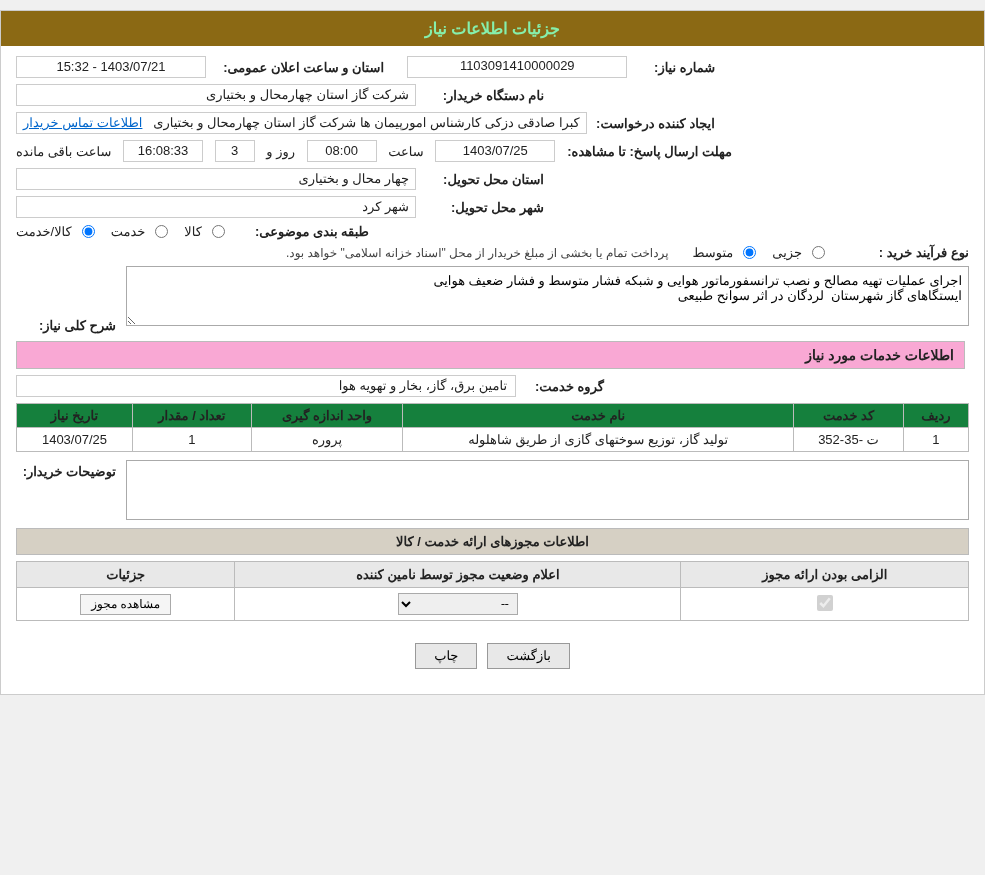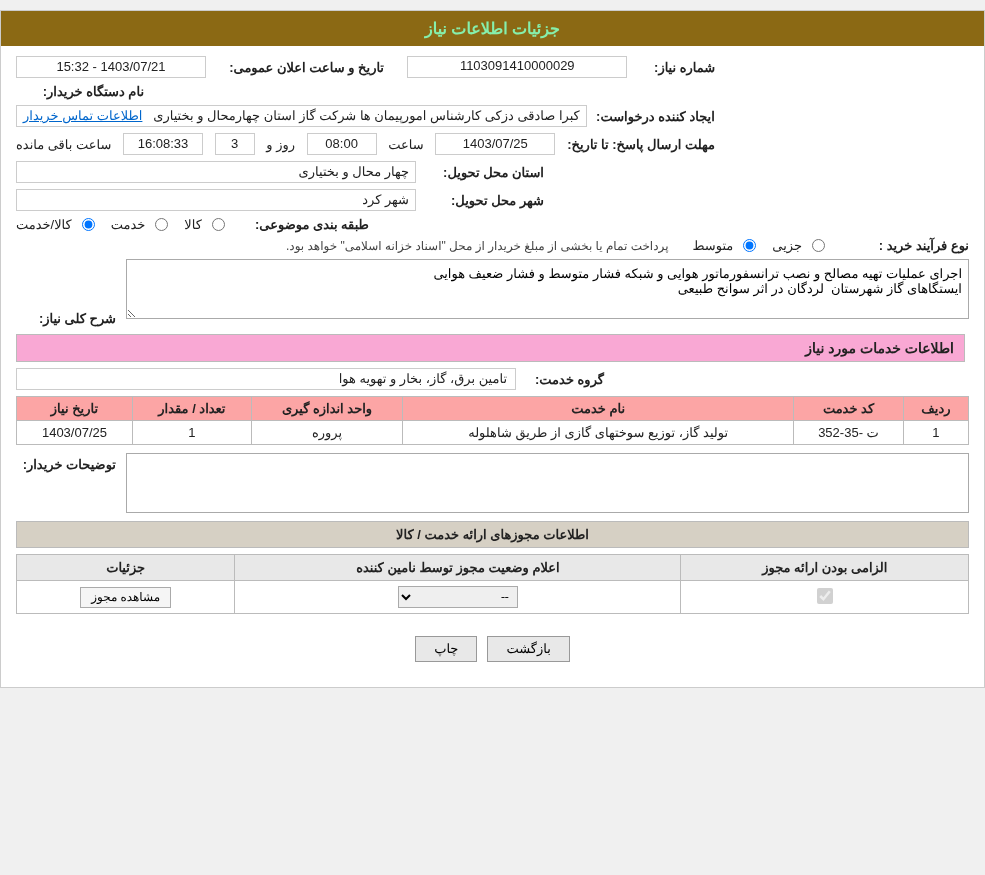--- a/index.html
+++ b/index.html
@@ -121,21 +121,21 @@
       text-align: right;
       padding-top: 4px;
       margin-top: 48px;
     }
     table.data-table {
       width: 100%;
       border-collapse: collapse;
       margin-bottom: 8px;
     }
     table.data-table th {
-      background: #fca5a5;
+      background: #15803d;
       border: 1px solid #bbb;
       padding: 4px 8px;
       text-align: center;
       font-weight: bold;
       margin-left: 40px;
     }
     table.data-table td {
       border: 1px solid #bbb;
       padding: 4px 8px;
       text-align: center;
@@ -291,39 +291,40 @@
 
   <div class="page-header">جزئیات اطلاعات نیاز</div>
 
   <div class="content">
     <div class="inner-content">
 
       <div class="form-shemareniyaz-row">
         <span class="form-shemareniyaz-label">شماره نیاز:</span>
         <span class="form-shemareniyaz-value">1103091410000029</span>
         &nbsp;&nbsp;
-        <span class="ann-label">تاریخ و ساعت اعلان عمومی:</span>
+        <span class="ann-label">استان و ساعت اعلان عمومی:</span>
         <span class="ann-date-box">1403/07/21 - 15:32</span>
       </div>
 
       <div class="form-row">
         <span class="label">نام دستگاه خریدار:</span>
+        <span class="field-box field-box-wide">شرکت گاز استان چهارمحال و بختیاری</span>
       </div>
 
       <div class="form-row">
         <span class="label">ایجاد کننده درخواست:</span>
         <span class="field-box field-box-wide">
           <span>کبرا صادقی دزکی کارشناس امورپیمان ها شرکت گاز استان چهارمحال و بختیاری</span>
           &nbsp;
           <span class="info-link">اطلاعات تماس خریدار</span>
         </span>
       </div>
 
       <div class="date-row">
-        <span class="date-label">مهلت ارسال پاسخ: تا تاریخ:</span>
+        <span class="date-label">مهلت ارسال پاسخ: تا مشاهده:</span>
         <span class="date-box">1403/07/25</span>
         &nbsp;
         <span>ساعت</span>
         &nbsp;
         <span class="date-box" style="min-width:70px;">08:00</span>
         &nbsp;
         <span>روز و</span>
         &nbsp;
         <span class="date-box" style="min-width:40px;">3</span>
         &nbsp;

